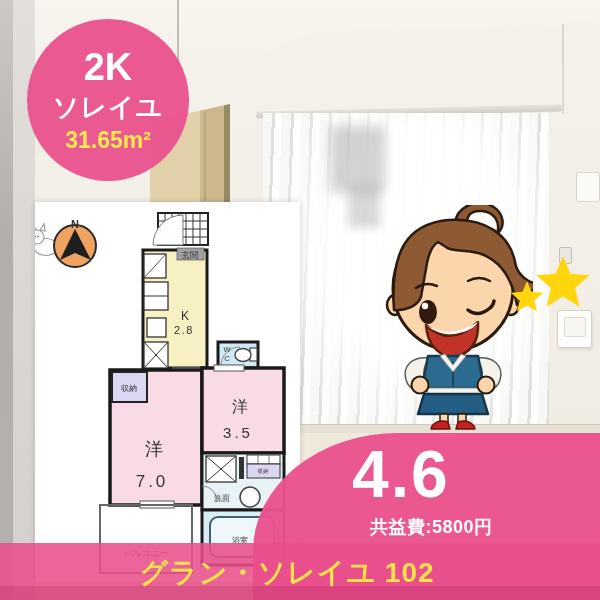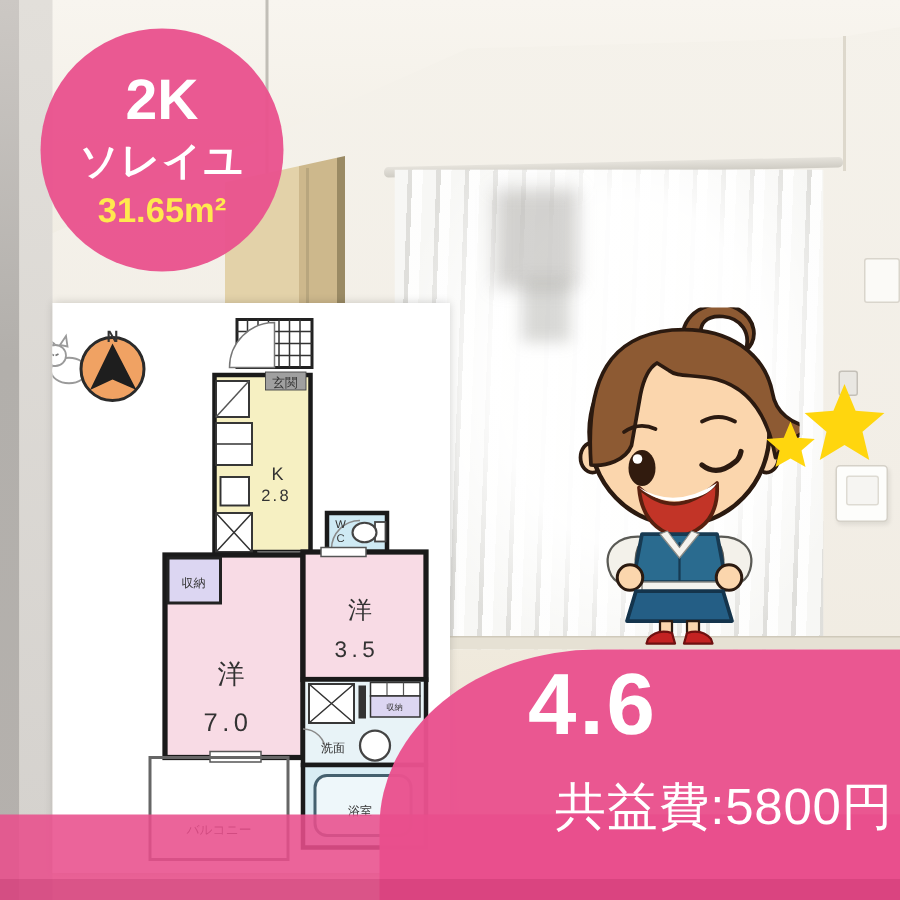--- a/index.html
+++ b/index.html
@@ -46,23 +46,23 @@
   .badge{left:27px;top:19px;width:162px;height:162px;border-radius:50%;
     background:rgba(233,82,142,.96);display:flex;flex-direction:column;align-items:center;justify-content:center;
     color:#fff;text-align:center;line-height:1.05;}
   .badge .l1{font-size:38px;font-weight:bold;}
   .badge .l2{font-size:26px;font-weight:bold;margin-top:6px;letter-spacing:1px;}
   .badge .l3{font-size:23px;font-weight:bold;margin-top:7px;color:#ffe94e;}
   
   .swoosh{left:253px;top:433px;width:347px;height:167px;background:rgba(233,82,142,.97);border-top-left-radius:145px 118px;}
   .band{left:0;top:543px;width:600px;height:57px;background:rgba(232,78,140,.88);}
   .band-dark{left:0;top:586px;width:600px;height:14px;background:rgba(150,20,70,.18);}
-  .rent{left:352px;top:436px;color:#fff;font-weight:bold;font-size:58px;letter-spacing:2px;}
+  .rent{left:352px;top:436px;color:#fff;font-weight:bold;font-size:66px;letter-spacing:2px;}
   .rent-unit{left:487px;top:474px;color:#fff;font-weight:bold;font-size:33px;}
-  .fee{left:370px;top:515px;color:#fff;font-weight:normal;font-size:34px;letter-spacing:.5px;}
+  .fee{left:370px;top:515px;color:#fff;font-weight:bold;font-size:18px;letter-spacing:.5px;}
   .prop-name{left:87px;top:554px;width:400px;text-align:center;color:#f8e24a;font-weight:bold;font-size:28px;letter-spacing:1px;}
 </style>
 </head>
 <body>
 
 <div id="stage">
 
   <div class="abs ceiling"></div>
   <div class="abs wall-corner"></div>
   <div class="abs cable"></div>
@@ -218,20 +218,21 @@
     <polygon fill="#ffd60e" points="563,256 570.4,273.8 589.6,275.3 575,287.9 579.5,306.7 563,296.6 546.5,306.7 551,287.9 536.4,275.3 555.6,273.8"></polygon>
     <polygon fill="#ffd60e" points="527,281 531.5,291.8 543.2,292.7 534.3,300.4 537,311.3 527,305.7 517,311.3 519.7,300.4 510.8,292.7 522.5,291.8"></polygon>
   </svg>
 
   <div class="abs swoosh"></div>
   <div class="abs band"></div>
   <div class="abs band-dark"></div>
 
   <div class="abs rent">4.6</div>
   <div class="abs fee">共益費:5800円</div>
+  <div class="abs prop-name">グラン・ソレイユ 102</div>
 
   <div class="abs badge">
     <div class="l1">2K</div>
     <div class="l2">ソレイユ</div>
     <div class="l3">31.65m²</div>
   </div>
 
 </div>
 
 </body></html>

